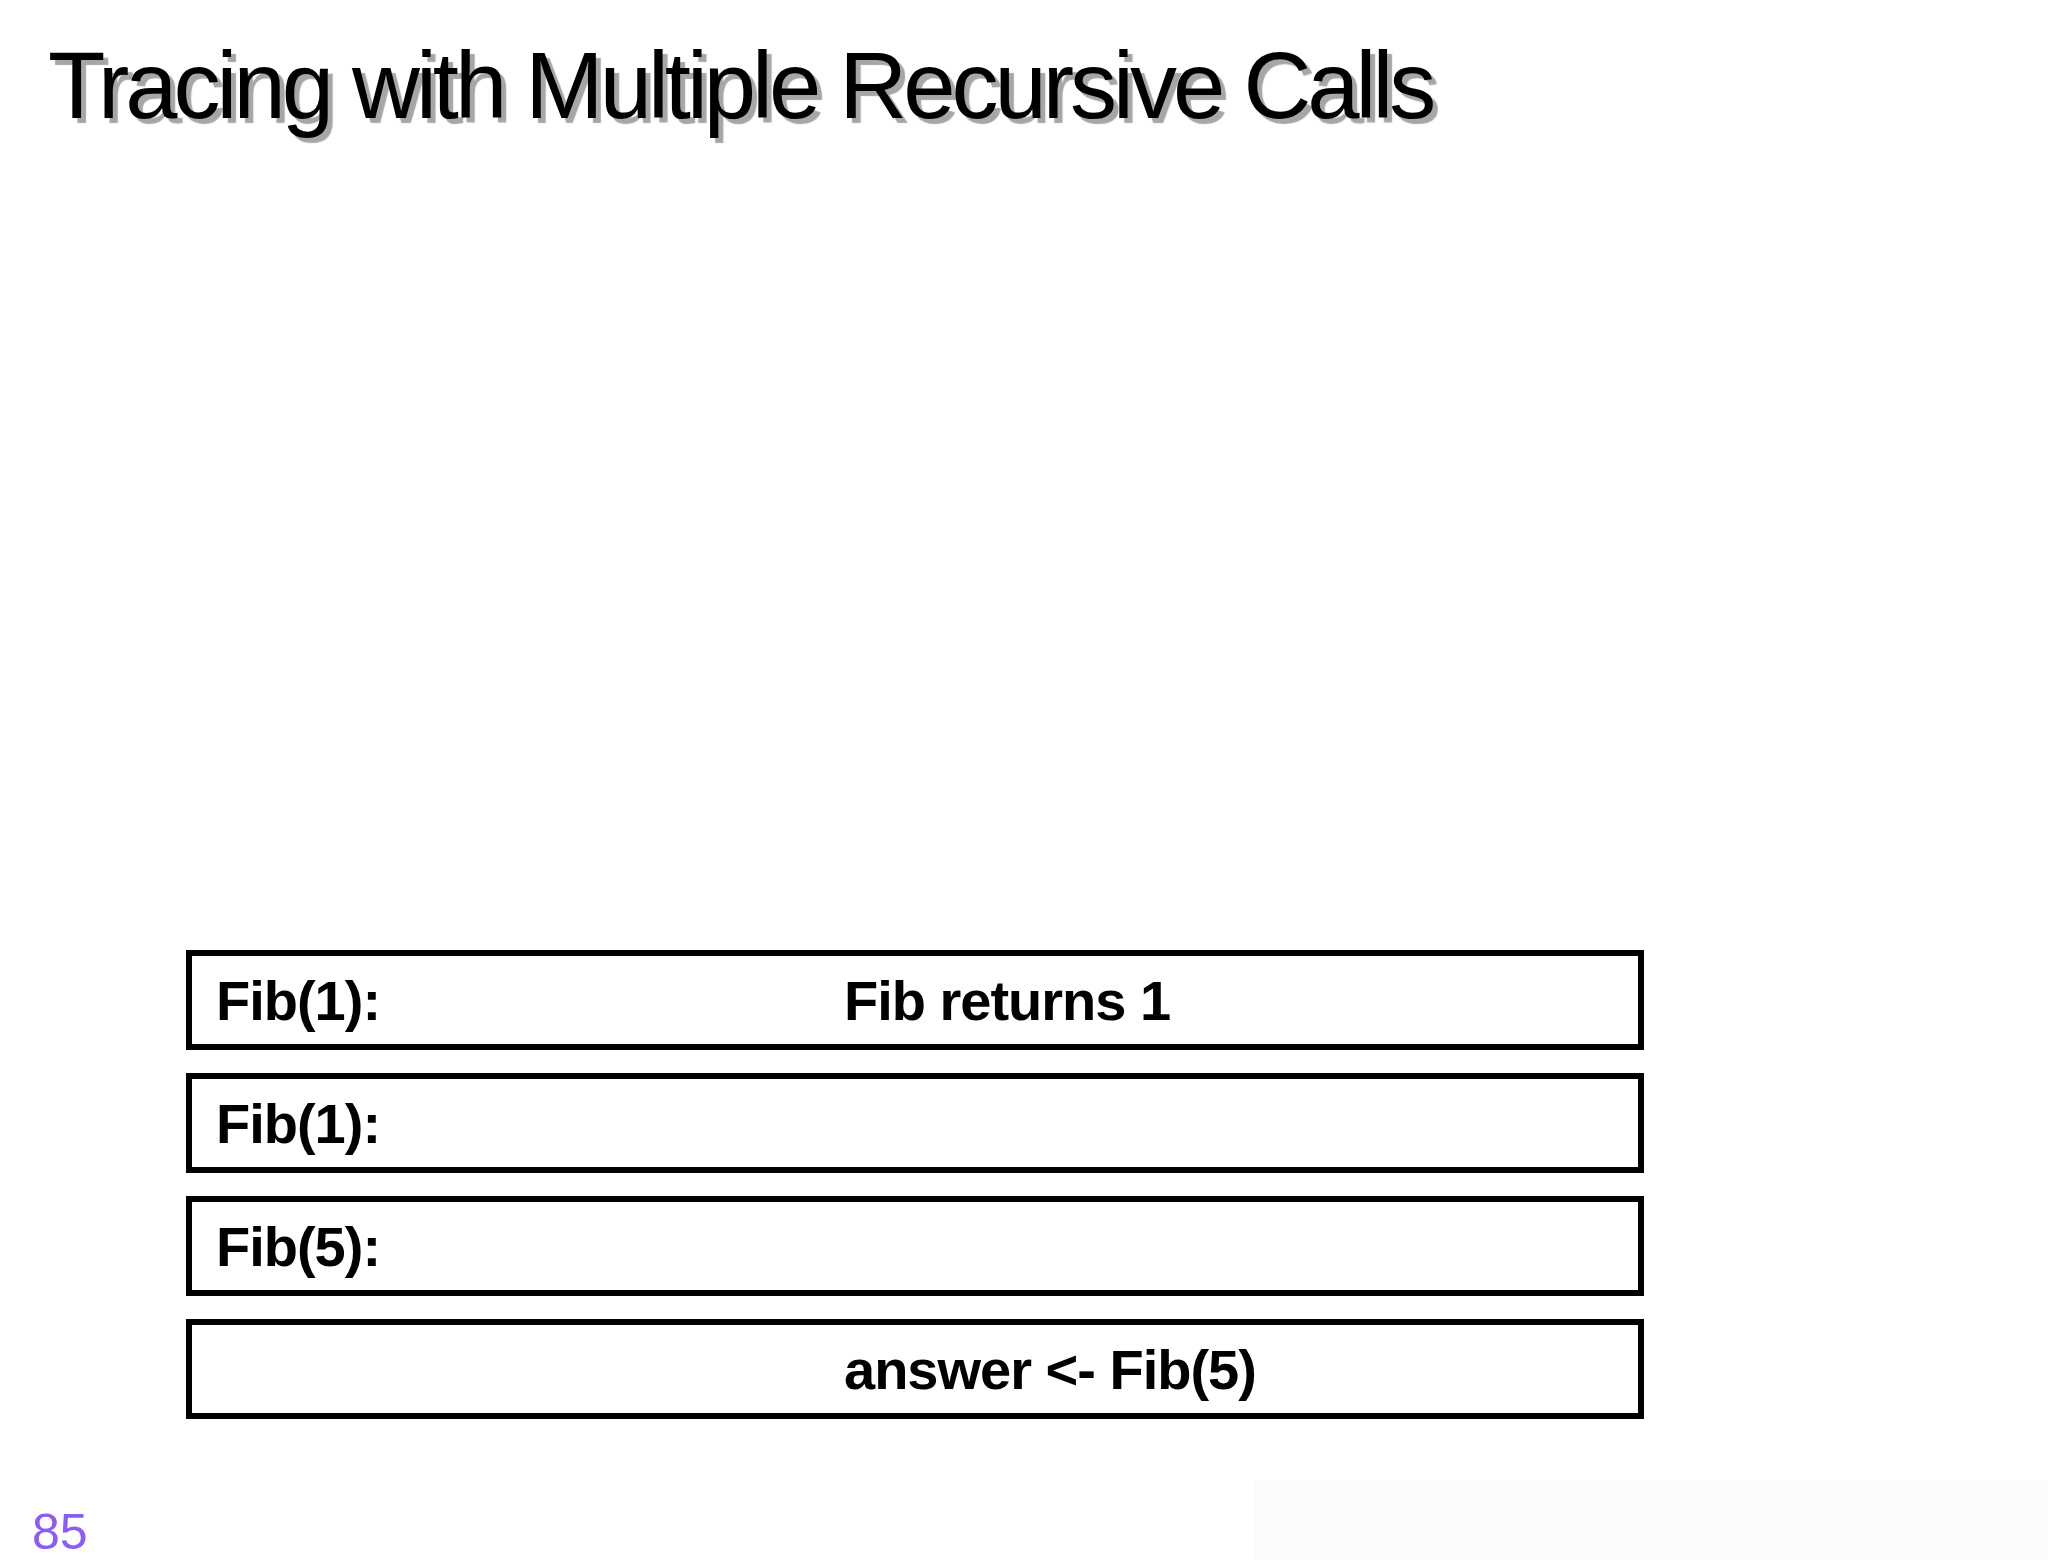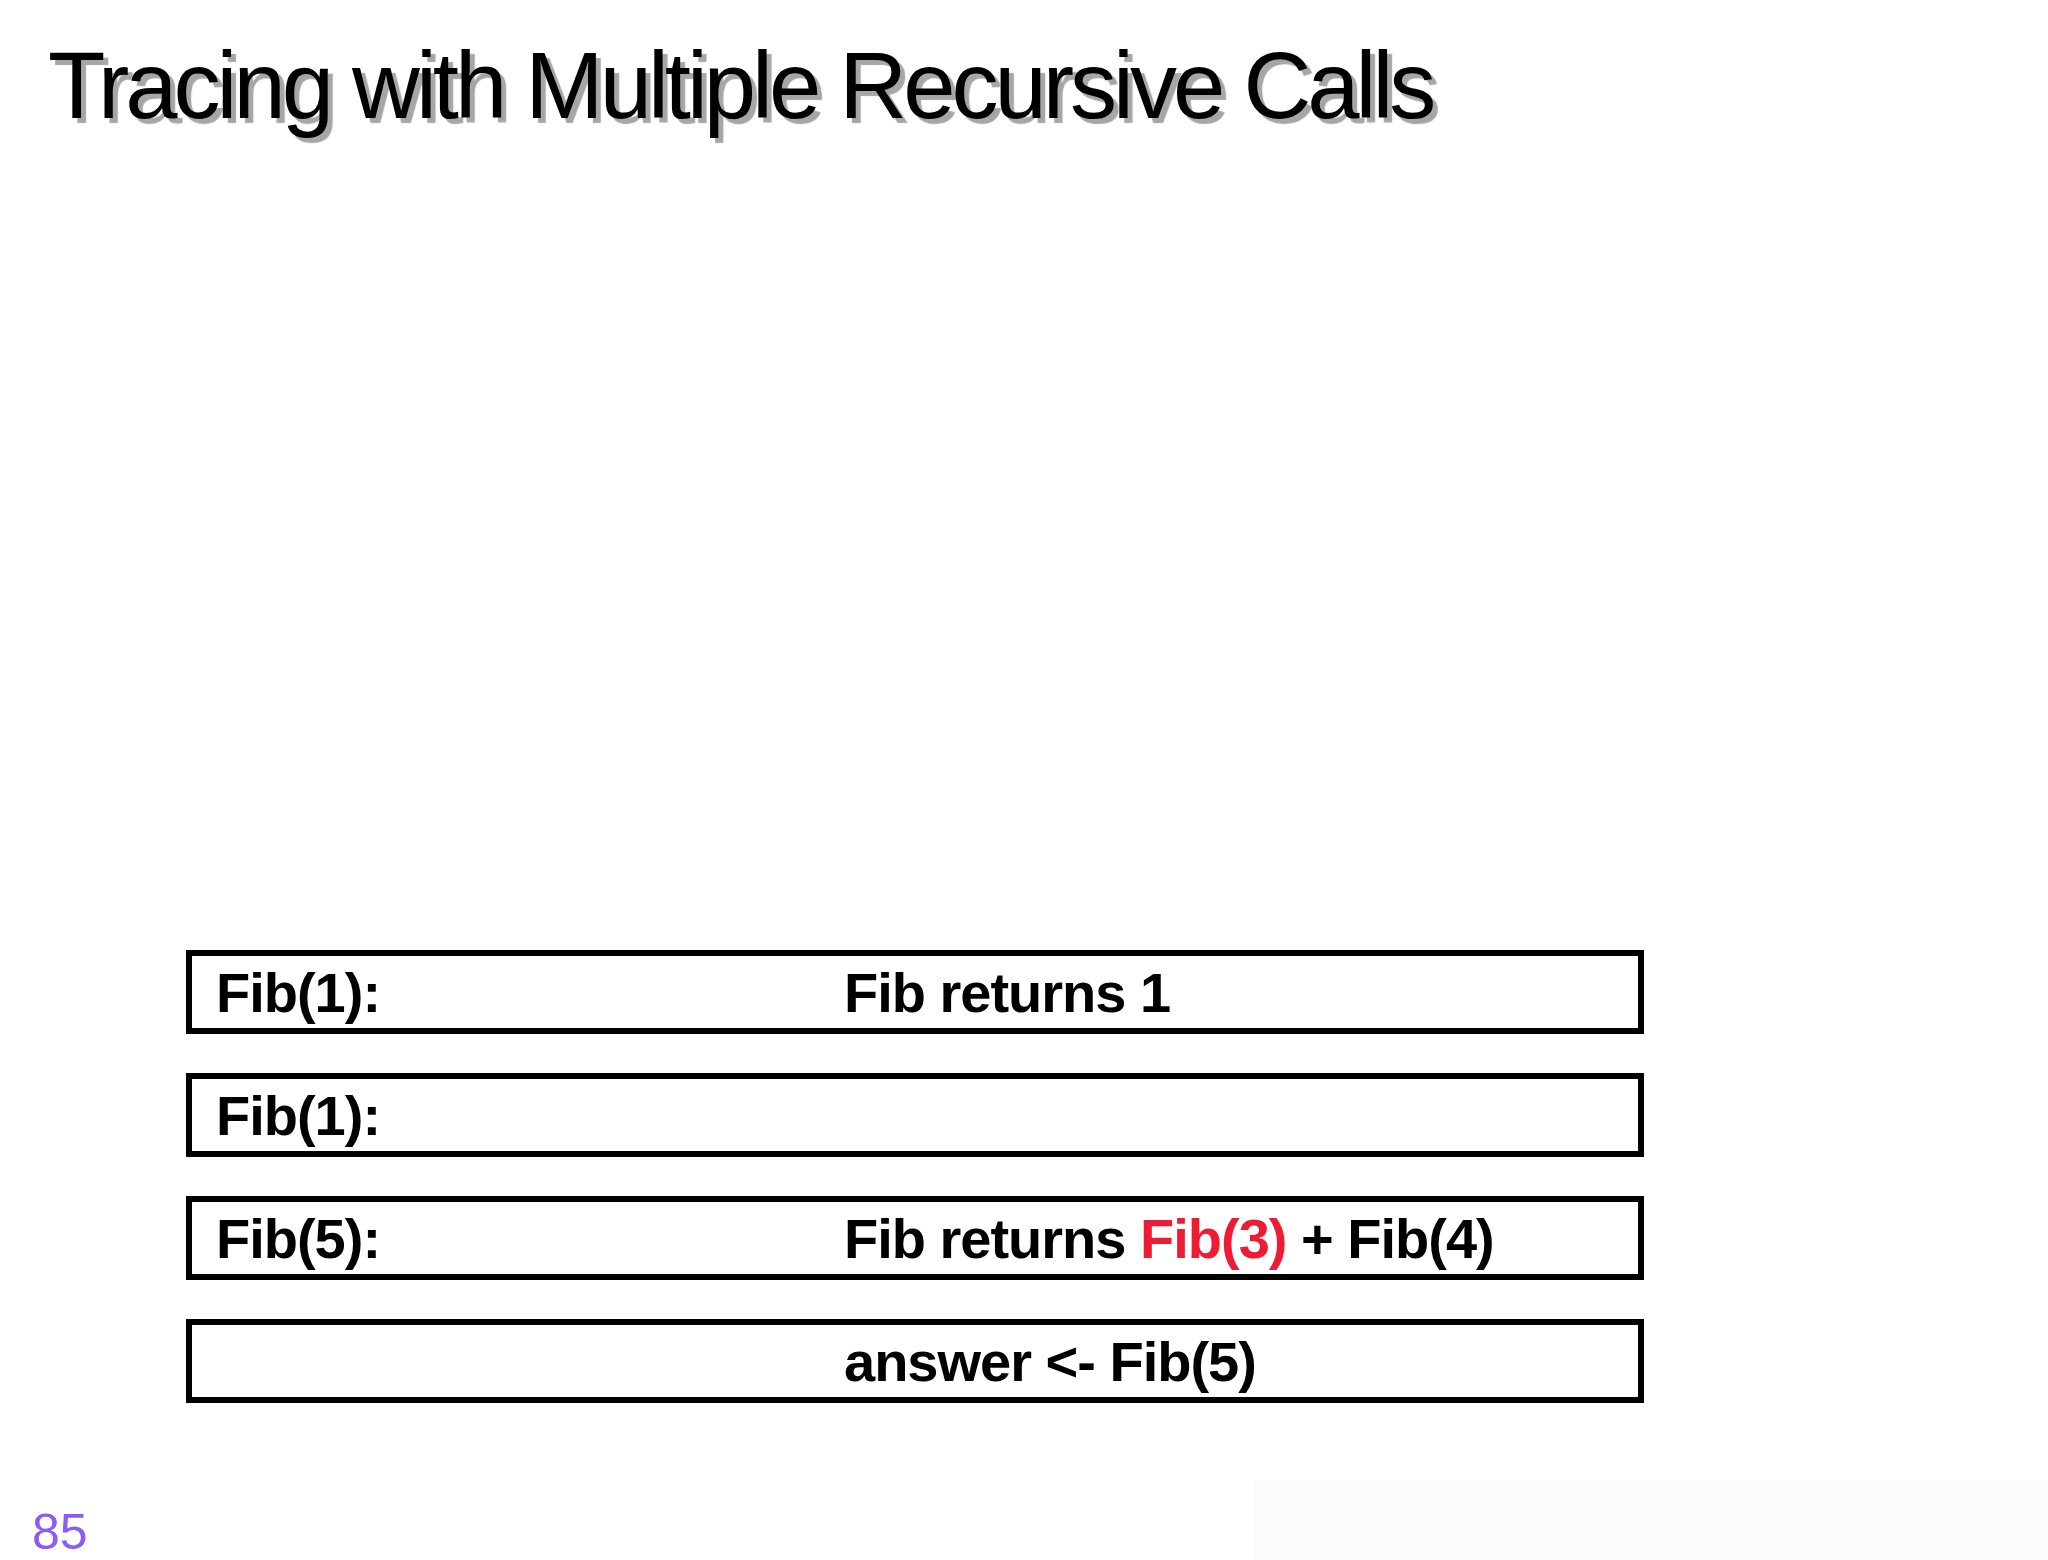--- a/index.html
+++ b/index.html
@@ -31,21 +31,21 @@
     letter-spacing: -4px;
     color: #000;
     text-shadow: 5px 5px 1px var(--title-shadow);
     white-space: nowrap;
   }
 
   .frame {
     position: absolute;
     left: 186px;
     width: 1458px;
-    height: 84px;
+    height: 100px;
     border: 6px solid var(--frame-border);
     background: #ffffff;
   }
   .frame-1 { top: 950px; }
   .frame-2 { top: 1073px; }
   .frame-3 { top: 1196px; }
   .frame-4 { top: 1319px; }
 
   .frame .label,
   .frame .value {
@@ -96,21 +96,20 @@
       <span class="label">Fib(1):</span>
       <span class="value"><span>Fib returns 1</span><span class="hl"></span><span></span></span>
     </div>
 
     <div class="frame frame-2">
       <span class="label">Fib(1):</span>
     </div>
 
     <div class="frame frame-3">
       <span class="label">Fib(5):</span>
-      <span class="value"><span>Fib returns </span><span class="hl">Fib(3)</span><span> + Fib(4)</span></span>
     </div>
 
     <div class="frame frame-4">
       <span class="value"><span>answer &lt;- Fib(5)</span><span class="hl"></span><span></span></span>
     </div>
 
   </div>
 
   <div class="page-number">85</div>
 

